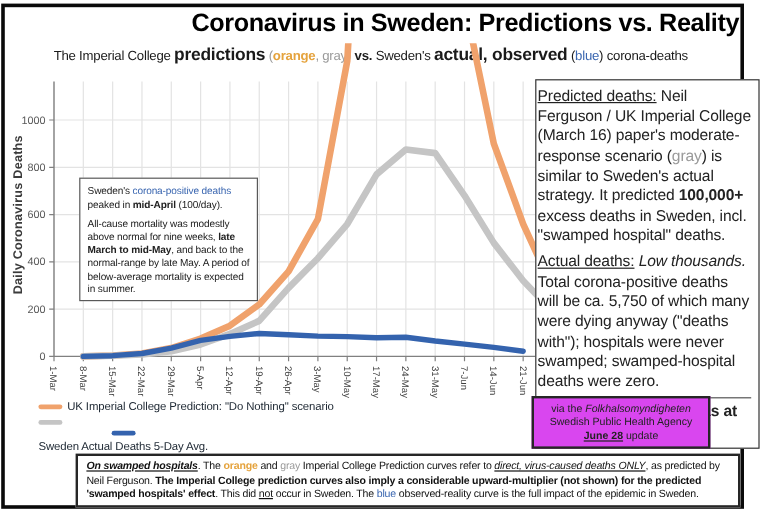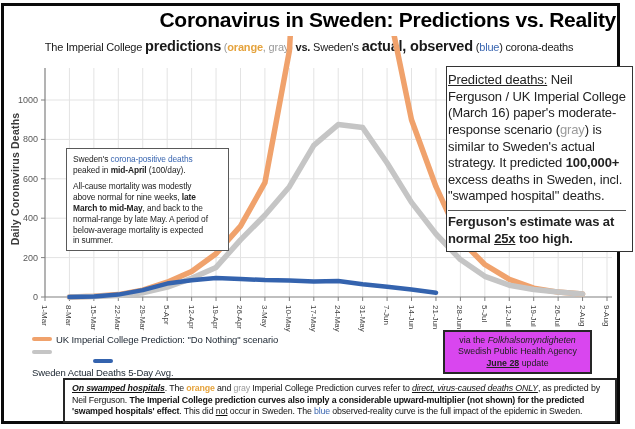--- a/index.html
+++ b/index.html
@@ -15,21 +15,21 @@
   .c-grayw{color:#9a9a9a;}
   .c-blue{color:#3A66B0;}
   .b{font-weight:700;}
   .i{font-style:italic;}
   .u{text-decoration:underline;}
   .ytitle{position:absolute;left:-64px;top:172px;width:160px;height:14px;text-align:center;
           transform:rotate(-90deg);font-size:10.5px;font-weight:700;color:#3b3b3b;letter-spacing:0.2px;}
   #chart-svg{position:absolute;left:0;top:36px;}
   .infobox{position:absolute;background:#fff;color:#222;}
   .box-left{left:66px;top:148px;width:135px;border:1.5px solid #595959;
-            padding:5px 20px 4px 6px;font-size:8.4px;line-height:1.3;letter-spacing:-0.1px;}
+            padding:5px 6px 4px 6px;font-size:8.4px;line-height:1.3;letter-spacing:-0.1px;}
   .box-right{left:446px;top:66px;width:178px;border:1.5px solid #333;
              padding:5px 6px 4px 1px;font-size:13px;line-height:1.28;letter-spacing:-0.12px;}
   .infobox p{margin:0 0 5px 0;}
   .infobox p:last-child{margin-bottom:0;}
   .sep-top{border-top:1px solid #555;padding-top:3px;}
   .legend-row{position:absolute;left:32px;height:12px;display:flex;align-items:center;gap:4px;}
   .swatch{display:inline-block;width:20px;height:4px;border-radius:2px;flex:0 0 auto;}
   .legend-label{font-size:9.5px;color:#212b36;white-space:nowrap;letter-spacing:-0.1px;}
   .via-box{position:absolute;left:443px;top:330px;width:135px;border:2px solid #262626;
            padding:3px 5px;text-align:center;font-size:8.8px;line-height:1.3;color:#222;background:#d946ef;}
@@ -144,20 +144,21 @@
       <path d="M69.4 297.0 L93.9 296.4 L118.3 294.6 L142.7 290.1 L167.2 283.6 L191.6 280.3 L216.0 277.9 L240.5 278.9 L264.9 280.1 L289.4 280.5 L313.8 281.4 L338.2 281.0 L362.7 284.2 L387.1 286.8 L411.5 289.5 L436.0 292.7 " fill="none" stroke="#3463AE" stroke-width="4.5" stroke-linejoin="round" stroke-linecap="round"></path>
     </svg>
 
   <div class="infobox box-left">
     <p><span>Sweden's </span><span class="c-blue">corona-positive deaths</span><span> peaked in </span><span class="b">mid-April</span><span> (100/day).</span></p>
     <p><span>All-cause mortality was modestly above normal for nine weeks, </span><span class="b">late March to mid-May</span><span>, and back to the normal-range by late May. A period of below-average mortality is expected in summer.</span></p>
   </div>
 
   <div class="infobox box-right">
     <p><span class="u">Predicted deaths:</span><span> Neil Ferguson / UK Imperial College (March 16) paper's moderate-response scenario (</span><span class="c-grayw">gray</span><span>) is similar to Sweden's actual strategy. It predicted </span><span class="b">100,000+</span><span> excess deaths in Sweden, incl. "swamped hospital" deaths.</span></p>
+    <p><span class="u">Actual deaths:</span><span class="i"> Low thousands.</span><span> Total corona-positive deaths will be ca. 5,750 of which many were dying anyway ("deaths with"); hospitals were never swamped; swamped-hospital deaths were zero.</span></p>
     <p class="b sep-top"><span>Ferguson's estimate was at normal </span><span class="u">25x</span><span> too high.</span></p>
   </div>
 
   <div class="legend-row" style="top:333px;">
     <span class="swatch" style="background: rgb(240, 162, 108);"></span>
     <span class="legend-label">UK Imperial College Prediction: "Do Nothing" scenario</span>
   </div>
   <div class="legend-row" style="top:346px;">
     <span class="swatch" style="background: rgb(197, 197, 197);"></span>
   </div>

